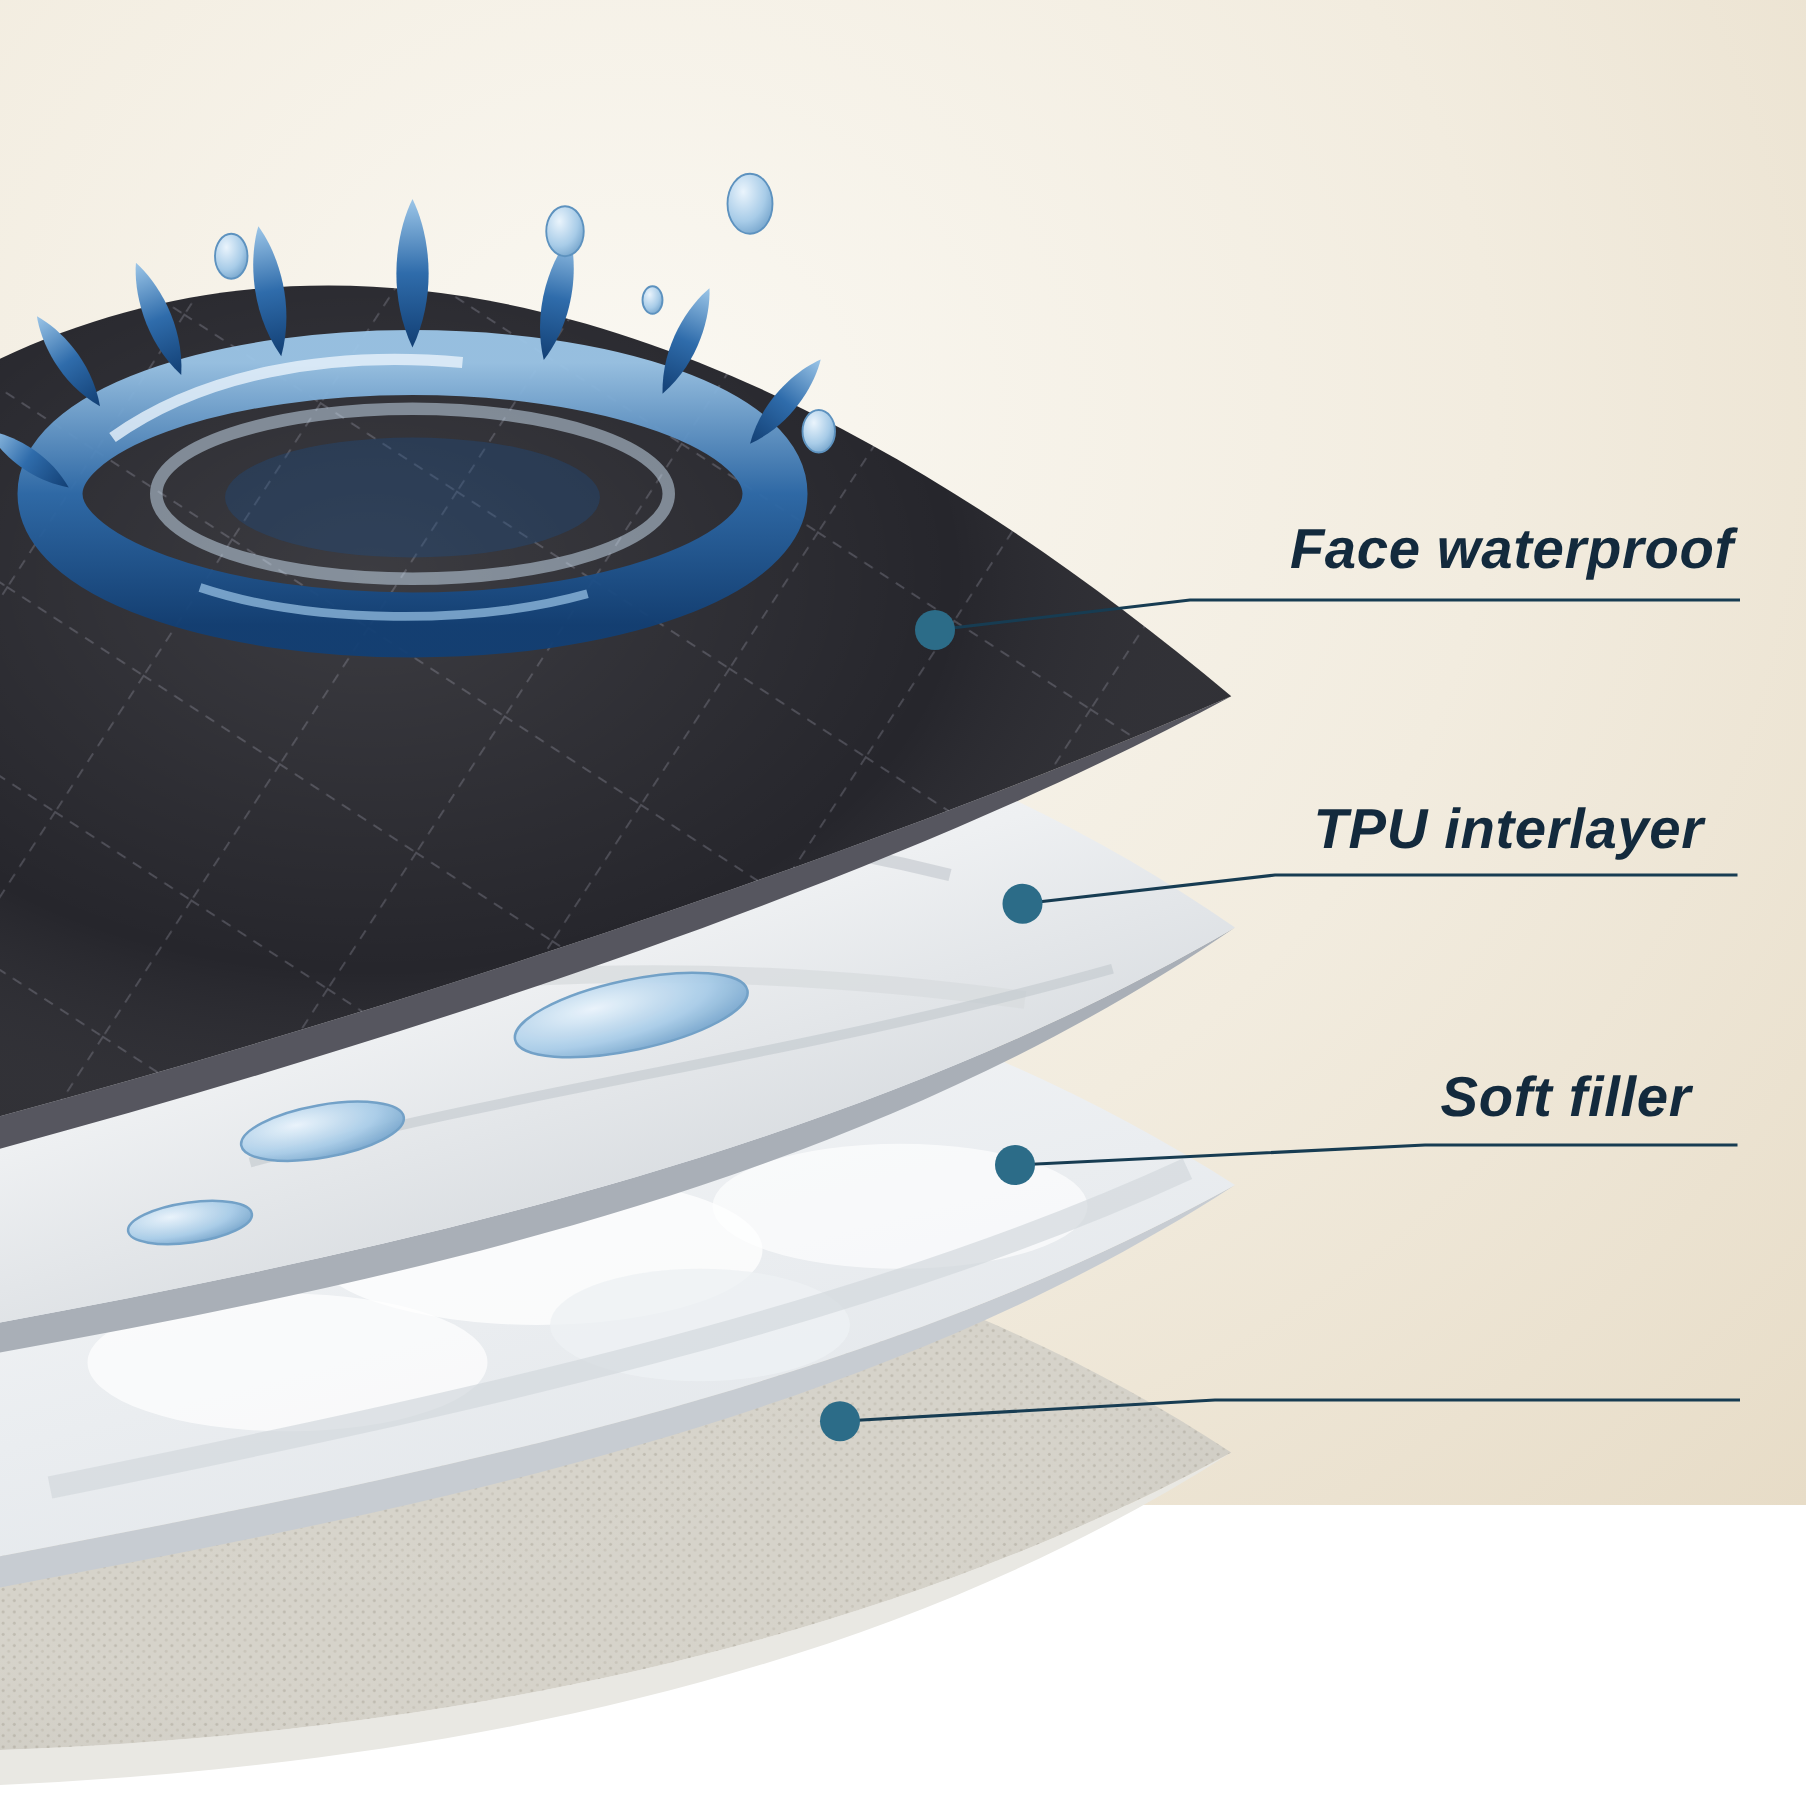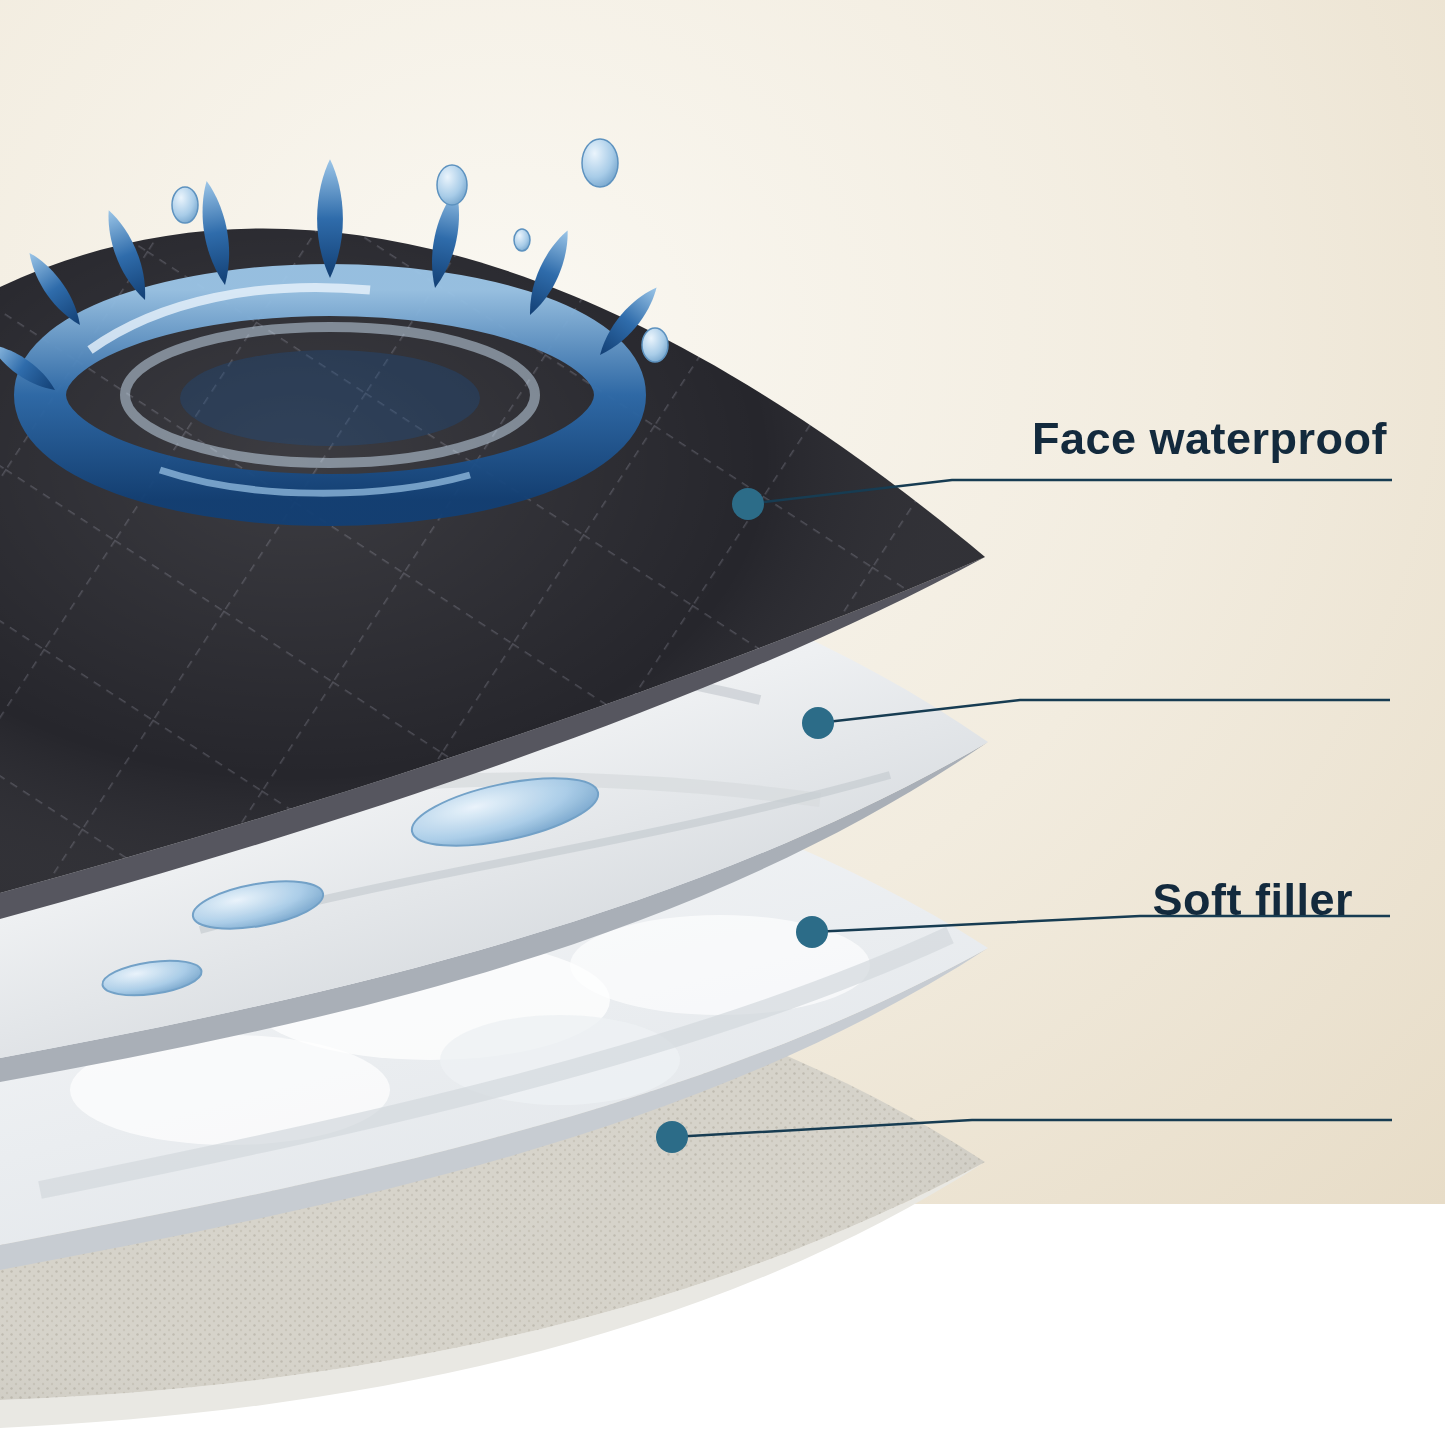--- a/index.html
+++ b/index.html
@@ -3,34 +3,35 @@
 <meta charset="utf-8">
 <style>
   html,body{margin:0;padding:0;}
   body{
     width:1445px;height:1444px;overflow:hidden;
     font-family:"Liberation Sans",sans-serif;
   }
   .stage{
     position:relative;width:1445px;height:1204px;
     background:radial-gradient(ellipse at 35% 28%, #faf8f2 0%, #f2ecdf 52%, #e7dcc7 100%);
+    font-style:italic;
   }
   svg.diagram{position:absolute;left:0;top:0;}
   .label{
     position:absolute;
     font-family:"Liberation Sans",sans-serif;
     font-weight:600;
     font-size:45px;
     color:#132a3d;
     letter-spacing:.5px;
     white-space:nowrap;
   }
   #label-face{top:413px;right:58px;}
   #label-tpu{top:637px;right:82px;}
-  #label-filler{top:874px;right:92px;}
+  #label-filler{top:852px;right:92px;}
   #label-back{top:1057px;right:90px;}
 </style>
 </head>
 <body>
 
 <div class="stage">
 
   <svg class="diagram" viewBox="0 0 1445 1444" width="1445" height="1444" aria-hidden="true">
     <defs>
       <linearGradient id="tpuGrad" x1="0" y1="0" x2="0.6" y2="1">
@@ -137,15 +138,16 @@
     </g>
     <g fill="#2c6c88">
       <circle cx="748" cy="504" r="16"></circle>
       <circle cx="818" cy="723" r="16"></circle>
       <circle cx="812" cy="932" r="16"></circle>
       <circle cx="672" cy="1137" r="16"></circle>
     </g>
   </svg>
 
   <div class="label" id="label-face">Face waterproof</div>
+  <div class="label" id="label-tpu">TPU interlayer</div>
   <div class="label" id="label-filler">Soft filler</div>
 
 </div>
 
 </body></html>

